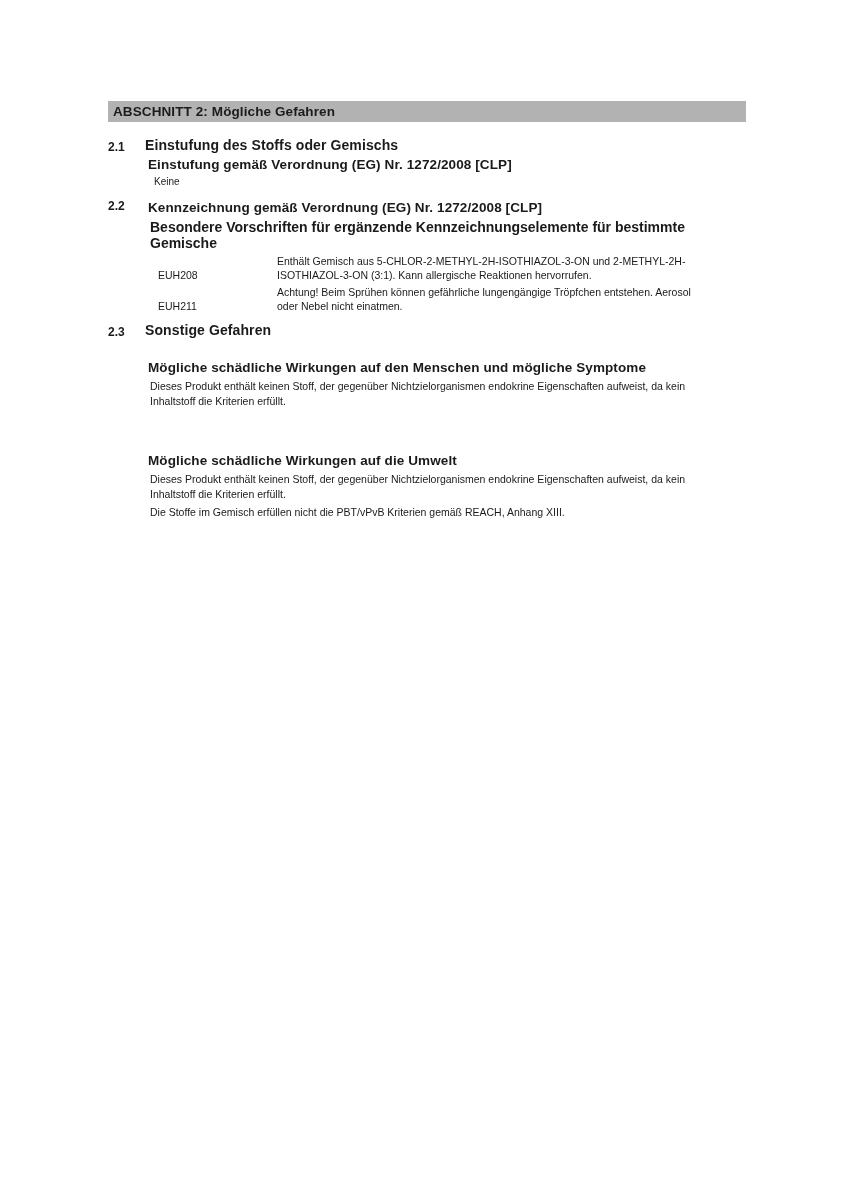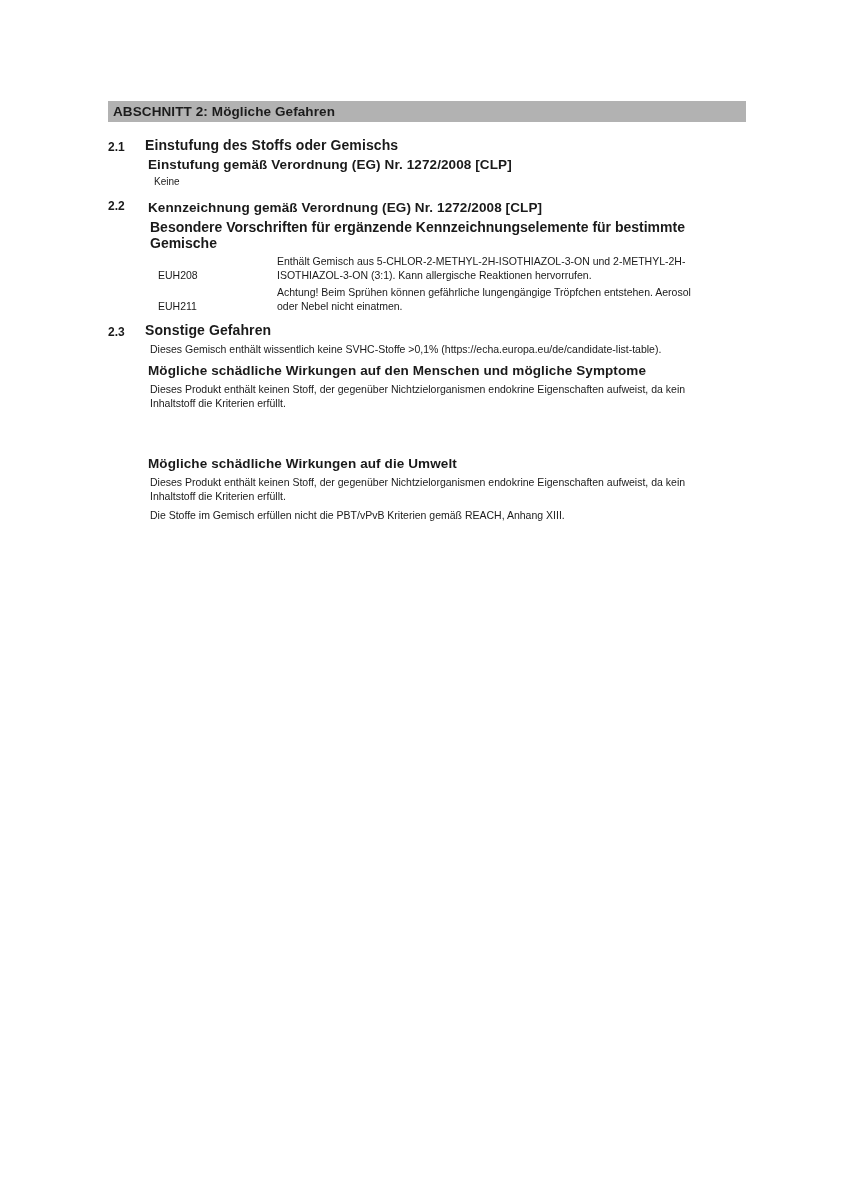--- a/index.html
+++ b/index.html
@@ -134,23 +134,22 @@
           <div class="euh-code">EUH211</div>
           <div class="euh-text">Achtung! Beim Sprühen können gefährliche lungengängige Tröpfchen entstehen. Aerosol oder Nebel nicht einatmen.</div>
         </div>
       </div>
     </div>
 
     <div class="sec sec-23">
       <div class="sec-num">2.3</div>
       <div class="sec-body">
         <div class="sec-title">Sonstige Gefahren</div>
-        <div class="body-text">Dieses Gemisch enthält wissentlich keine SVHC-Stoffe &gt;0,1% (https://echa.europa.eu/de/candidate-list-table).</div>
 
-        <div class="sub-heading" style="margin-top:6px;">Mögliche schädliche Wirkungen auf den Menschen und mögliche Symptome</div>
+        <div class="sub-heading" style="margin-top:22px;">Mögliche schädliche Wirkungen auf den Menschen und mögliche Symptome</div>
         <div class="body-text">Dieses Produkt enthält keinen Stoff, der gegenüber Nichtzielorganismen endokrine Eigenschaften aufweist, da kein Inhaltstoff die Kriterien erfüllt.</div>
 
         <div class="spacer-gap"></div>
 
         <div class="sub-heading">Mögliche schädliche Wirkungen auf die Umwelt</div>
         <div class="body-text">Dieses Produkt enthält keinen Stoff, der gegenüber Nichtzielorganismen endokrine Eigenschaften aufweist, da kein Inhaltstoff die Kriterien erfüllt.</div>
         <div class="body-text">Die Stoffe im Gemisch erfüllen nicht die PBT/vPvB Kriterien gemäß REACH, Anhang XIII.</div>
       </div>
     </div>
 

